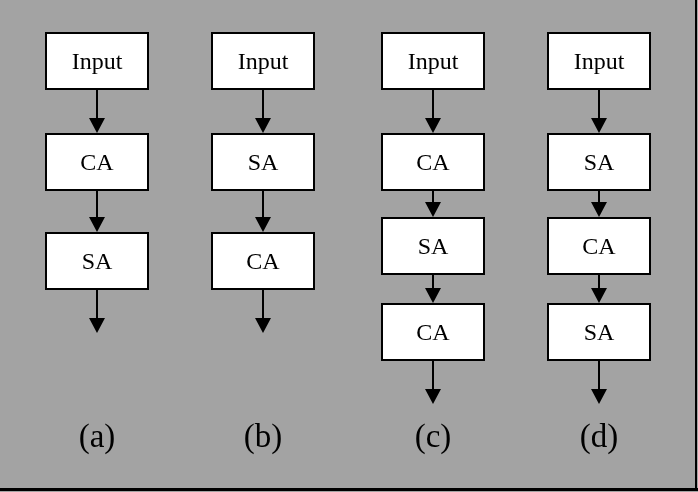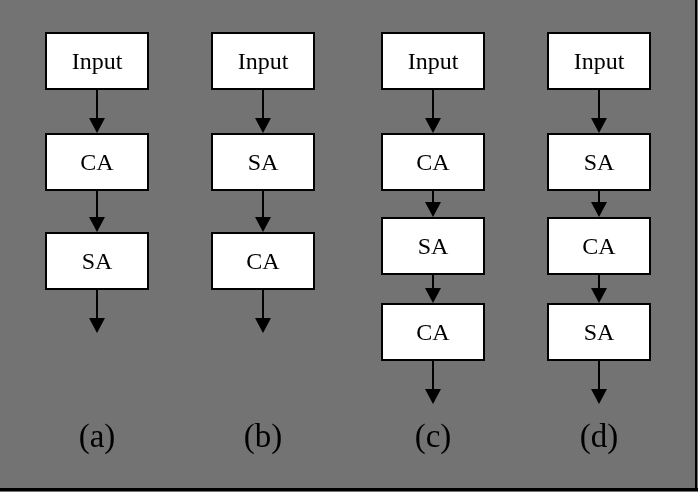--- a/index.html
+++ b/index.html
@@ -4,21 +4,21 @@
 <style>
   html, body {
     margin: 0;
     padding: 0;
     background: #ffffff;
   }
   #page {
     position: relative;
     width: 698px;
     height: 492px;
-    background: #737373;
+    background: #a3a3a3;
     overflow: hidden;
     font-family: "Liberation Serif", "DejaVu Serif", serif;
   }
   .flow-box {
     position: absolute;
     width: 104px;
     height: 58px;
     border: 2px solid #000000;
     background: #ffffff;
     box-sizing: border-box;

